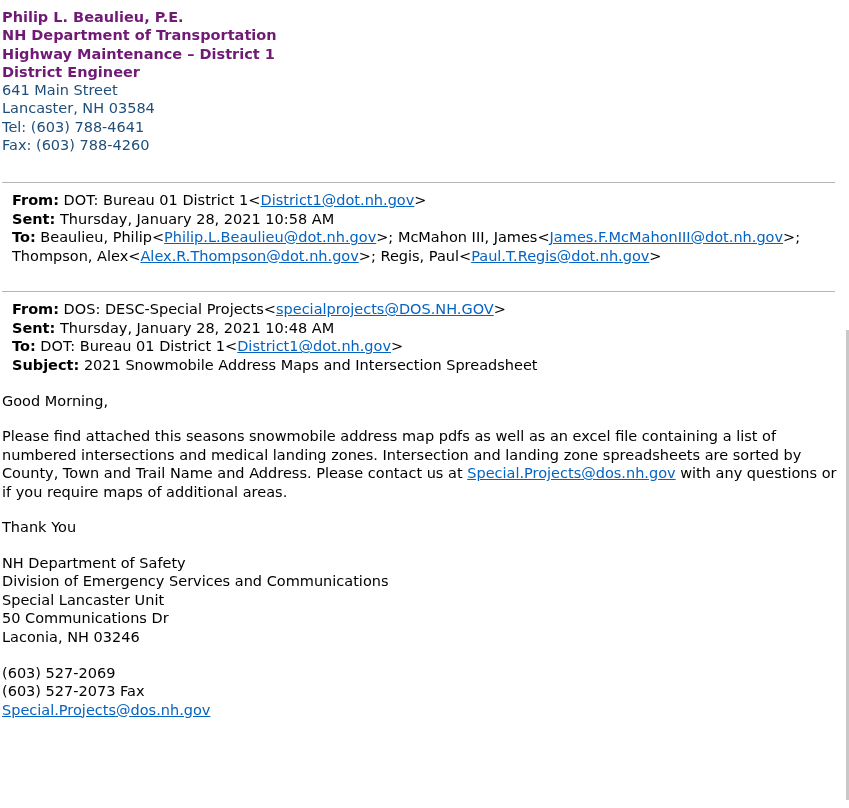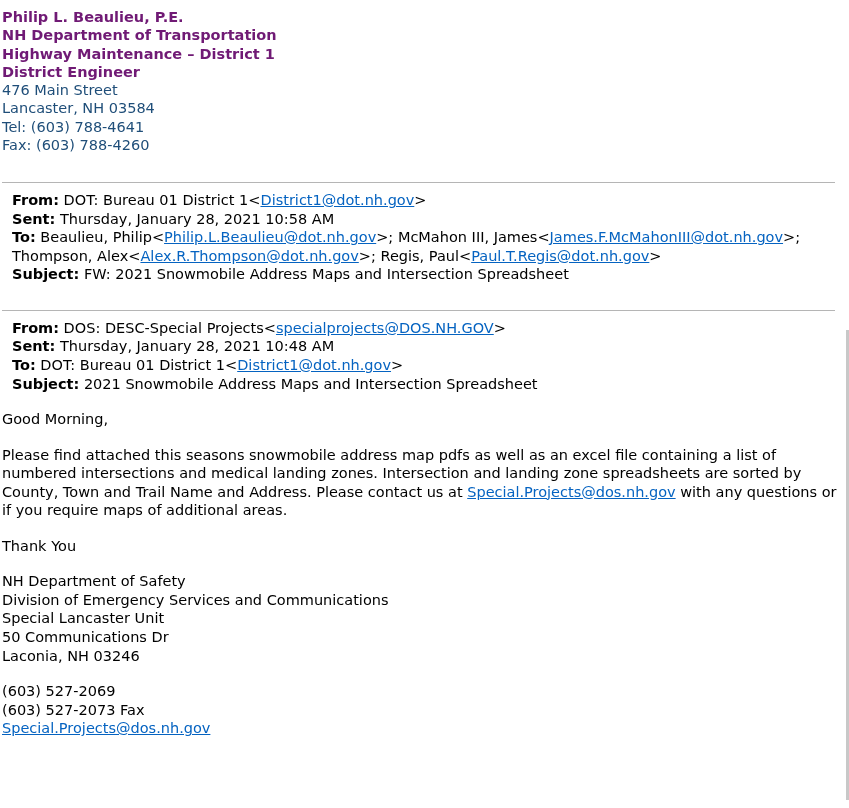--- a/index.html
+++ b/index.html
@@ -93,38 +93,37 @@
 </head>
 <body>
 
 <div class="page">
 
   <div class="signature-block">
     <span class="sig-line sig-bold">Philip L. Beaulieu, P.E.</span>
     <span class="sig-line sig-bold">NH Department of Transportation</span>
     <span class="sig-line sig-bold">Highway Maintenance – District 1</span>
     <span class="sig-line sig-bold">District Engineer</span>
-    <span class="sig-line sig-plain">476 Main Street</span>
+    <span class="sig-line sig-plain">641 Main Street</span>
     <span class="sig-line sig-plain">Lancaster, NH 03584</span>
     <span class="sig-line sig-plain">Tel: (603) 788-4641</span>
     <span class="sig-line sig-plain">Fax: (603) 788-4260</span>
   </div>
 
   <div class="spacer-1"></div>
 
   <hr class="divider">
 
   <div class="hdr-block">
     <span class="hdr-line"><span class="lbl">From:</span> <span>DOT: Bureau 01 District 1</span><span>&lt;</span><a class="mail" href="#">District1@dot.nh.gov</a><span>&gt;</span></span>
 
     <span class="hdr-line"><span class="lbl">Sent:</span> <span>Thursday, January 28, 2021 10:58 AM</span></span>
 
     <span class="hdr-line para-wide"><span class="lbl">To:</span> <span>Beaulieu, Philip</span>&lt;<a class="mail" href="#">Philip.L.Beaulieu@dot.nh.gov</a><span>&gt;; </span><span>McMahon III, James</span>&lt;<a class="mail" href="#">James.F.McMahonIII@dot.nh.gov</a><span>&gt;;</span> <span>Thompson, Alex</span>&lt;<a class="mail" href="#">Alex.R.Thompson@dot.nh.gov</a><span>&gt;; </span><span>Regis, Paul</span>&lt;<a class="mail" href="#">Paul.T.Regis@dot.nh.gov</a><span>&gt;</span></span>
 
-    <span class="hdr-line"><span class="lbl">Subject:</span> <span>FW: 2021 Snowmobile Address Maps and Intersection Spreadsheet</span></span>
   </div>
 
   <div class="spacer-2"></div>
 
   <hr class="divider">
 
   <div class="hdr-block">
     <span class="hdr-line"><span class="lbl">From:</span> <span>DOS: DESC-Special Projects</span><span>&lt;</span><a class="mail" href="#">specialprojects@DOS.NH.GOV</a><span>&gt;</span></span>
 
     <span class="hdr-line"><span class="lbl">Sent:</span> <span>Thursday, January 28, 2021 10:48 AM</span></span>

